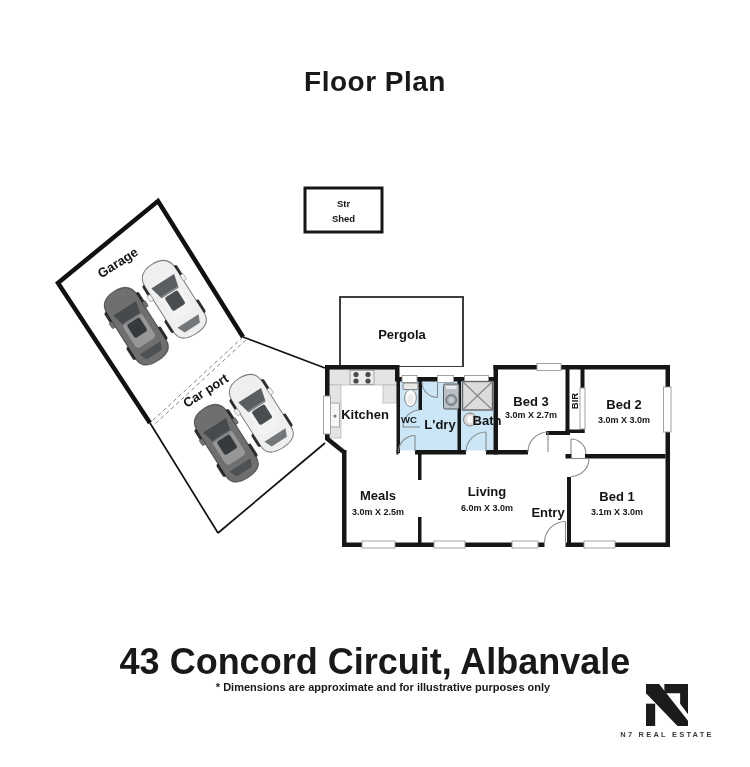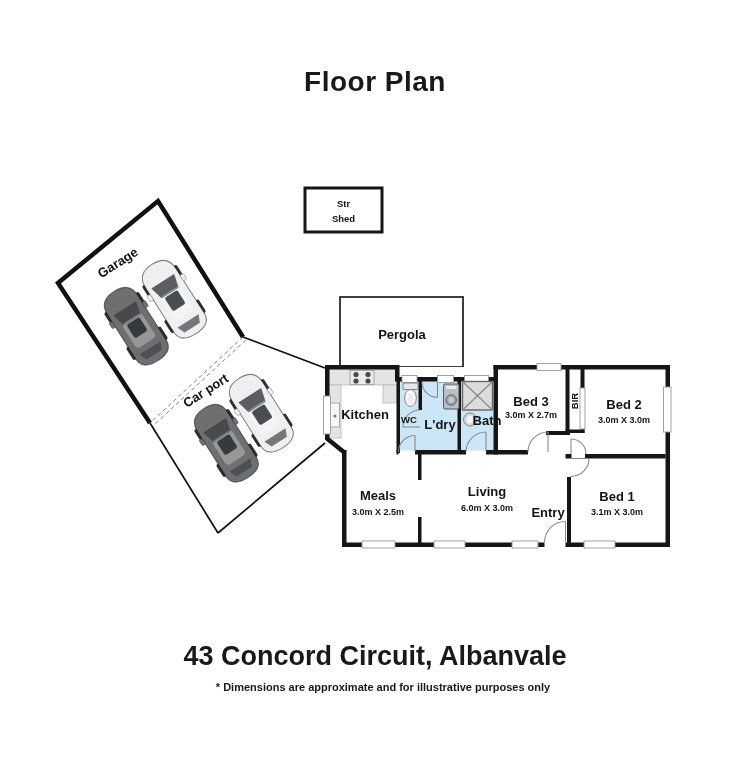--- a/index.html
+++ b/index.html
@@ -2,21 +2,21 @@
 <html><head>
 <meta charset="utf-8">
 <style>
   html,body{margin:0;padding:0;background:#fff;}
   .canvas{position:relative;width:750px;height:767px;background:#fff;overflow:hidden;
           font-family:"Liberation Sans",sans-serif;color:#191919;}
   .title{position:absolute;top:66px;left:0;width:750px;text-align:center;
          font-size:28px;font-weight:700;letter-spacing:.5px;}
   .plan-svg{position:absolute;left:0;top:0;}
   .address{position:absolute;top:641px;left:0;width:750px;text-align:center;
-           font-size:27px;font-weight:700;}
+           font-size:36px;font-weight:700;}
   .disclaimer{position:absolute;top:681px;left:8px;width:750px;text-align:center;
               font-size:11px;font-weight:700;}
   .logo-wrap{position:absolute;left:600px;top:684px;width:134px;text-align:center;}
   .logo-wrap svg{display:block;margin:0 auto;}
   .logo-text{margin-top:4px;font-size:7.5px;font-weight:700;letter-spacing:2.2px;color:#3a3a3a;white-space:nowrap;}
   svg text{font-family:"Liberation Sans",sans-serif;font-weight:700;fill:#141414;}
   .room-label{font-size:13px;}
   .dim-label{font-size:9px;}
   .small-label{font-size:9.5px;}
   .door-arc{fill:none;stroke:#8a8a8a;stroke-width:1.1px;}
@@ -208,14 +208,23 @@
       <text class="dim-label" x="378" y="515" text-anchor="middle">3.0m X 2.5m</text>
       <text class="room-label" x="487" y="496" text-anchor="middle">Living</text>
       <text class="dim-label" x="487" y="511" text-anchor="middle">6.0m X 3.0m</text>
       <text class="room-label" x="548" y="517" text-anchor="middle">Entry</text>
     </g>
   </svg>
 
   <div class="address">43 Concord Circuit, Albanvale</div>
   <div class="disclaimer">* Dimensions are approximate and for illustrative purposes only</div>
 
+  <div class="logo-wrap">
+    <svg width="42" height="42" viewBox="5 5 32 32">
+      <rect x="5" y="5" width="32" height="32" fill="#fff"></rect>
+      <polygon points="5,5 15,5 37,33 37,37 29,37 5,12" fill="#1b1b1b"></polygon>
+      <polygon points="5,20 12,20 12,37 5,37" fill="#1b1b1b"></polygon>
+      <polygon points="19,5 37,5 37,28 31,20 31,12 19,12" fill="#1b1b1b"></polygon>
+    </svg>
+    <div class="logo-text">N7 REAL ESTATE</div>
+  </div>
 
 </div>
 
 </body></html>

